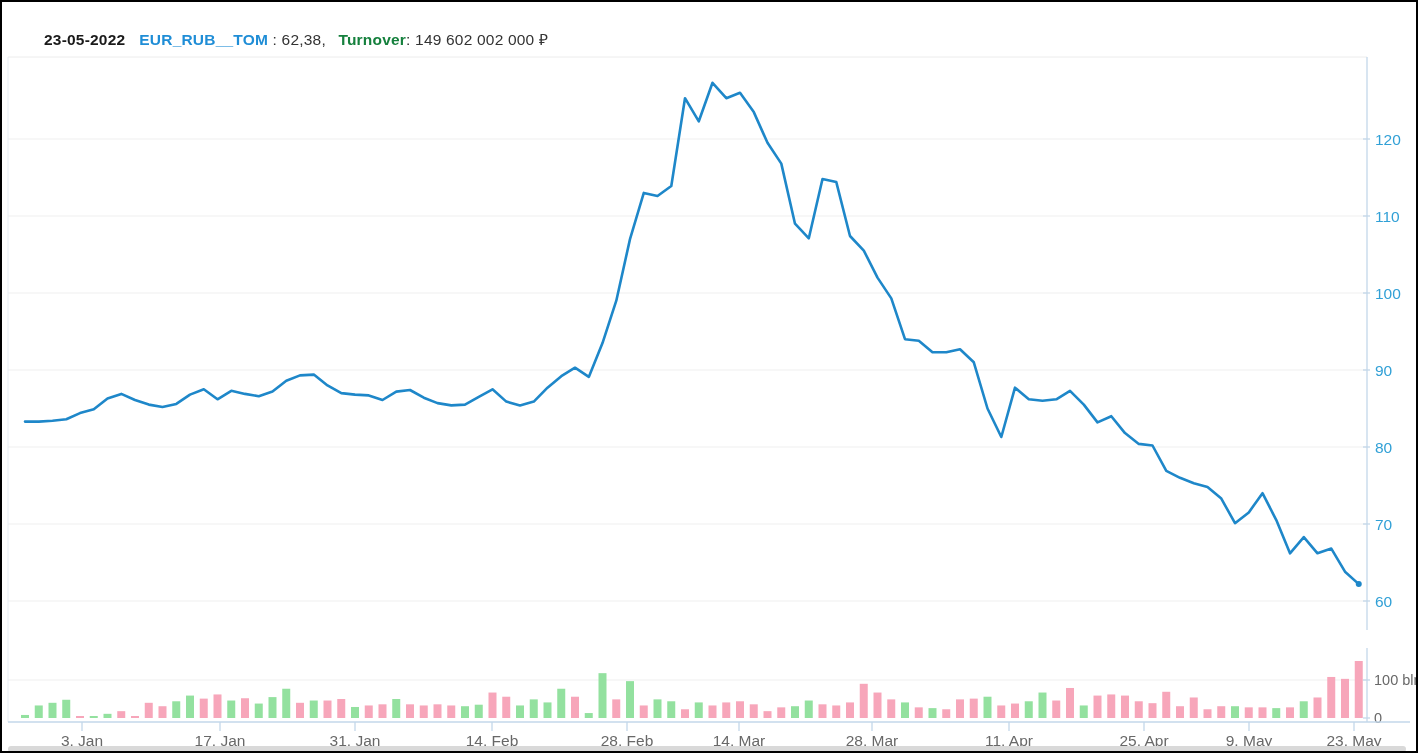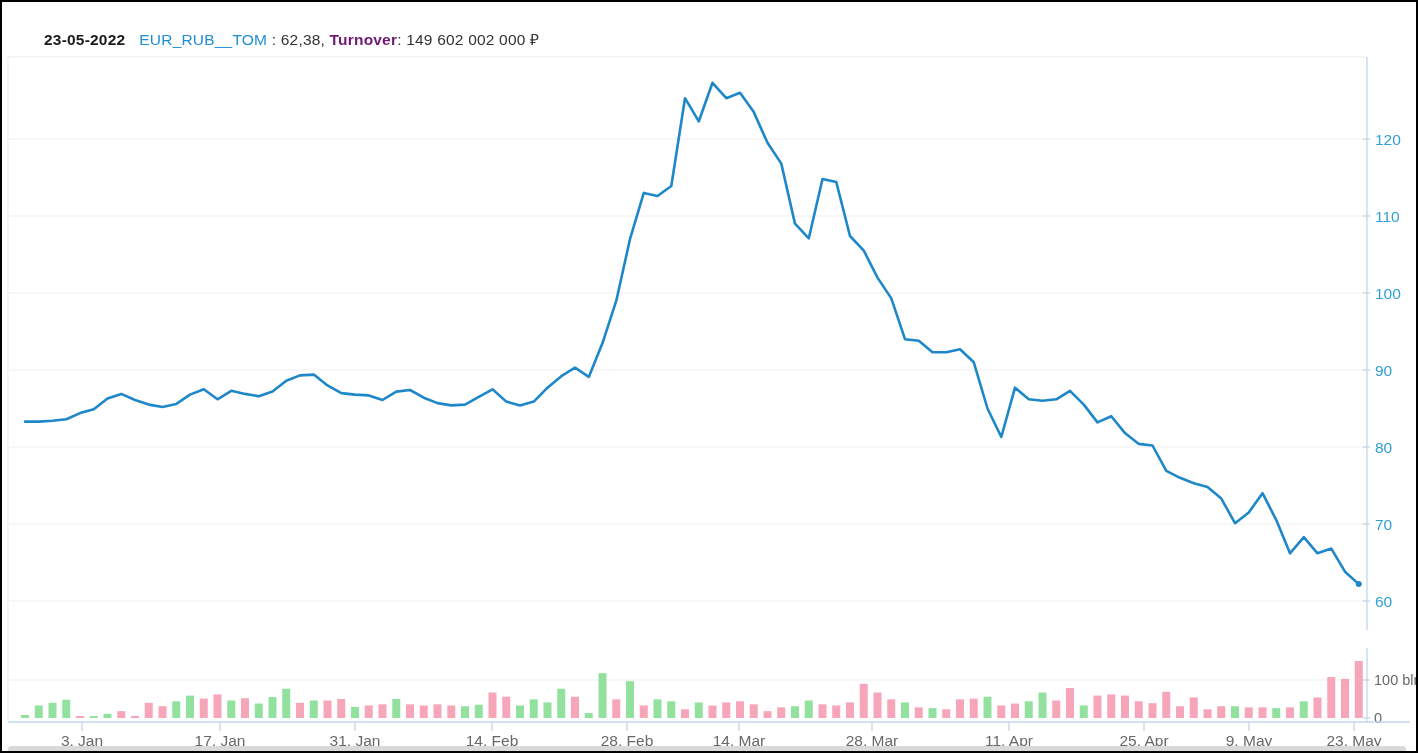--- a/index.html
+++ b/index.html
@@ -6,23 +6,23 @@
   .screen{
     position:relative;width:1418px;height:753px;
     box-sizing:border-box;border:2px solid #000;background:#fff;
     font-family:"Liberation Sans",sans-serif;overflow:hidden;
   }
   .hdr{
     position:absolute;top:8px;left:24px;font-size:15.5px;color:#333;
     white-space:pre;letter-spacing:.2px;
   }
   .hdr .date{font-weight:bold;color:#1a1a1a;}
-  .hdr .sym{font-weight:normal;color:#1f8dd6;margin-left:14px;}
+  .hdr .sym{font-weight:bold;color:#1f8dd6;margin-left:14px;}
   .hdr .plain{color:#333;}
-  .hdr .bold{font-weight:bold;color:#701a75;}
+  .hdr .bold{font-weight:bold;color:#15803d;margin-left:8px;}
   svg text{font-family:"Liberation Sans",sans-serif;}
 </style>
 </head>
 <body>
 
 <div class="screen">
   <div class="hdr">
     <span class="date">23-05-2022</span><span class="sym">EUR_RUB__TOM</span><span class="plain"> : </span><span class="plain">62,38, </span><span class="bold">Turnover</span><span class="plain">: 149 602 002 000 ₽</span>
   </div>
   <svg id="chart" width="1414" height="749" viewBox="0 0 1414 749" style="position:absolute;left:0;top:0;">

